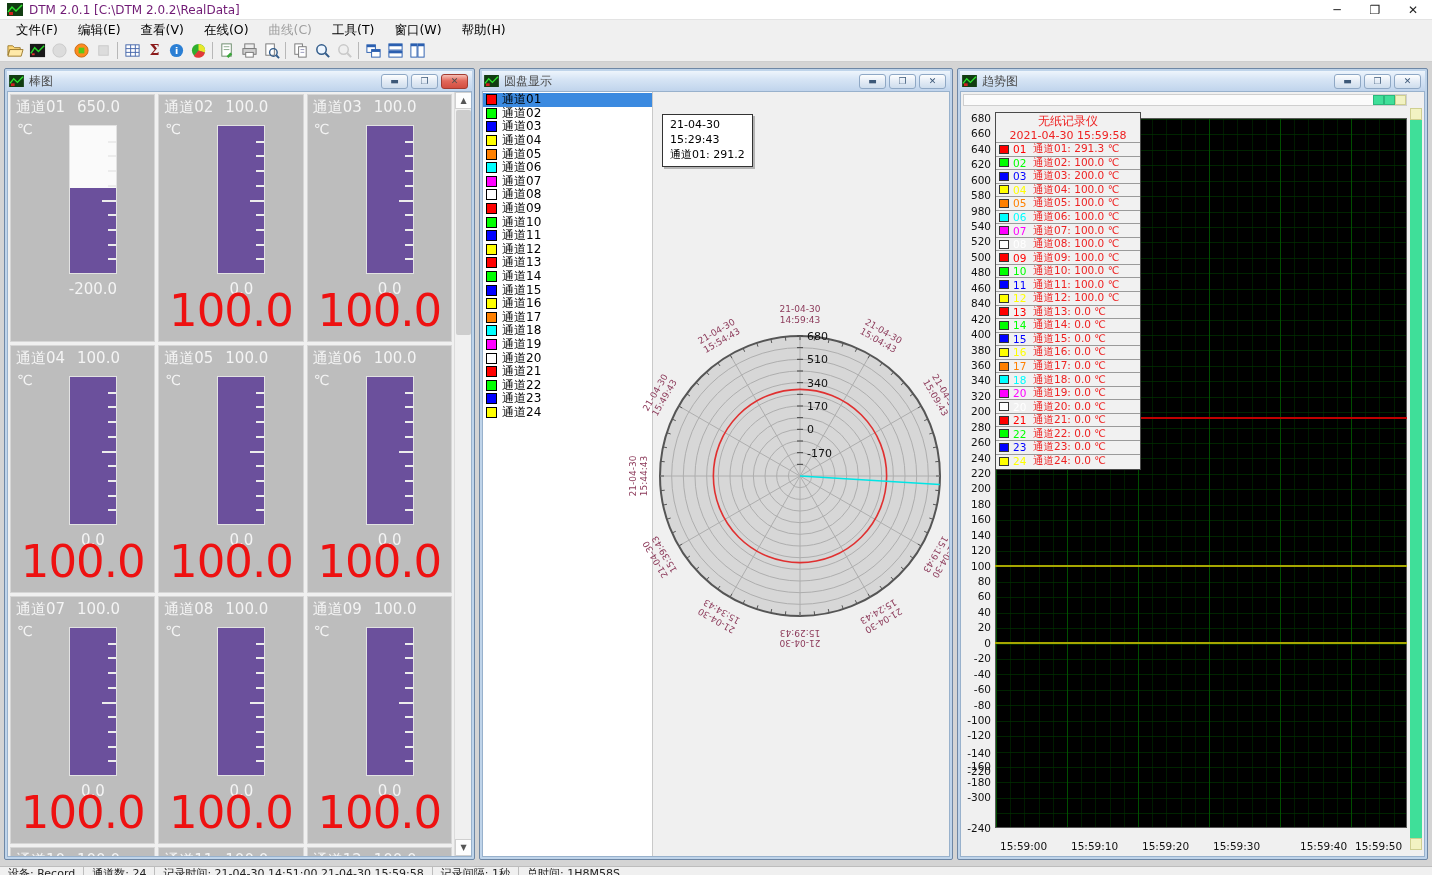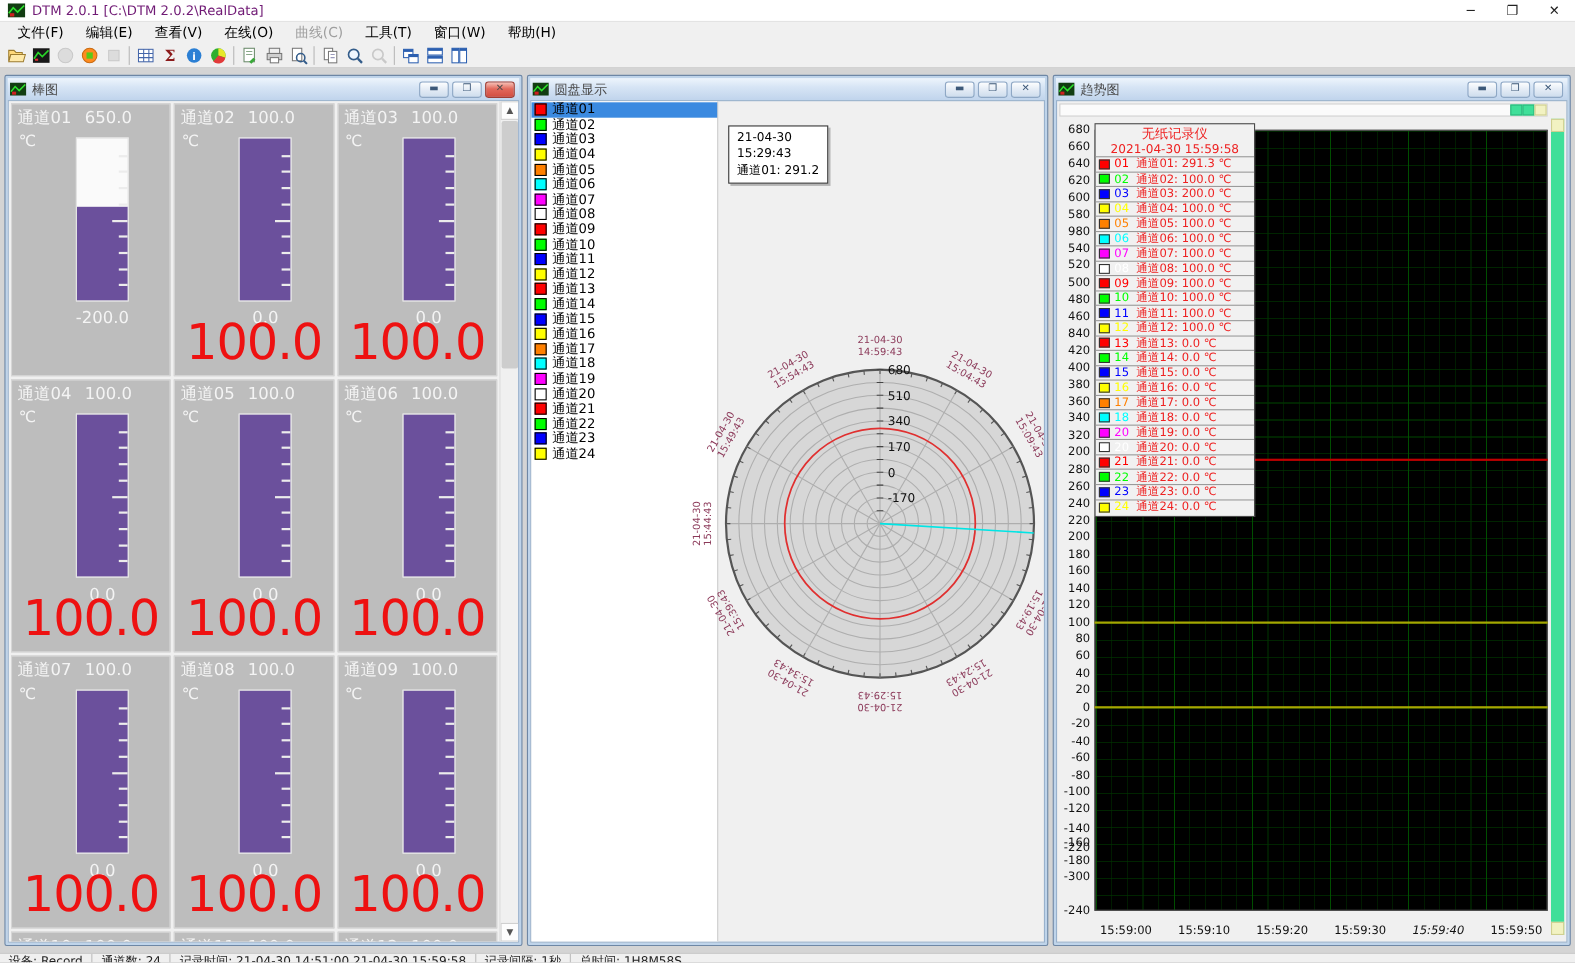--- a/index.html
+++ b/index.html
@@ -802,21 +802,21 @@
       <div id="trend-lines">
           <div class="tline" style="background: rgb(192, 0, 0); top: 324.975px;"></div>
           <div class="tline" style="background: rgb(166, 166, 0); top: 472.609px;"></div>
           <div class="tline" style="background: rgb(166, 166, 0); top: 549.783px;"></div>
         </div>
       <div id="trend-xaxis">
           <span class="xtick" style="left: 39px;">15:59:00</span>
           <span class="xtick" style="left: 110px;">15:59:10</span>
           <span class="xtick" style="left: 181px;">15:59:20</span>
           <span class="xtick" style="left: 252px;">15:59:30</span>
-          <span class="xtick" style="left: 323px; font-style: italic;">15:59:40</span>
+          <span class="xtick" style="left: 339px;">15:59:40</span>
           <span class="xtick" style="left: 394px;">15:59:50</span>
         </div>
       <div id="trend-legend">
         <div class="leg-title">无纸记录仪</div>
         <div class="leg-date">2021-04-30 15:59:58</div>
         <div id="leg-rows">
             <div class="leg-row">
               <span class="leg-sw" style="background: rgb(255, 0, 0);"></span>
               <span class="leg-num" style="color: rgb(255, 0, 0);">01</span>
               <span class="leg-txt">通道01: 291.3 ℃</span>

